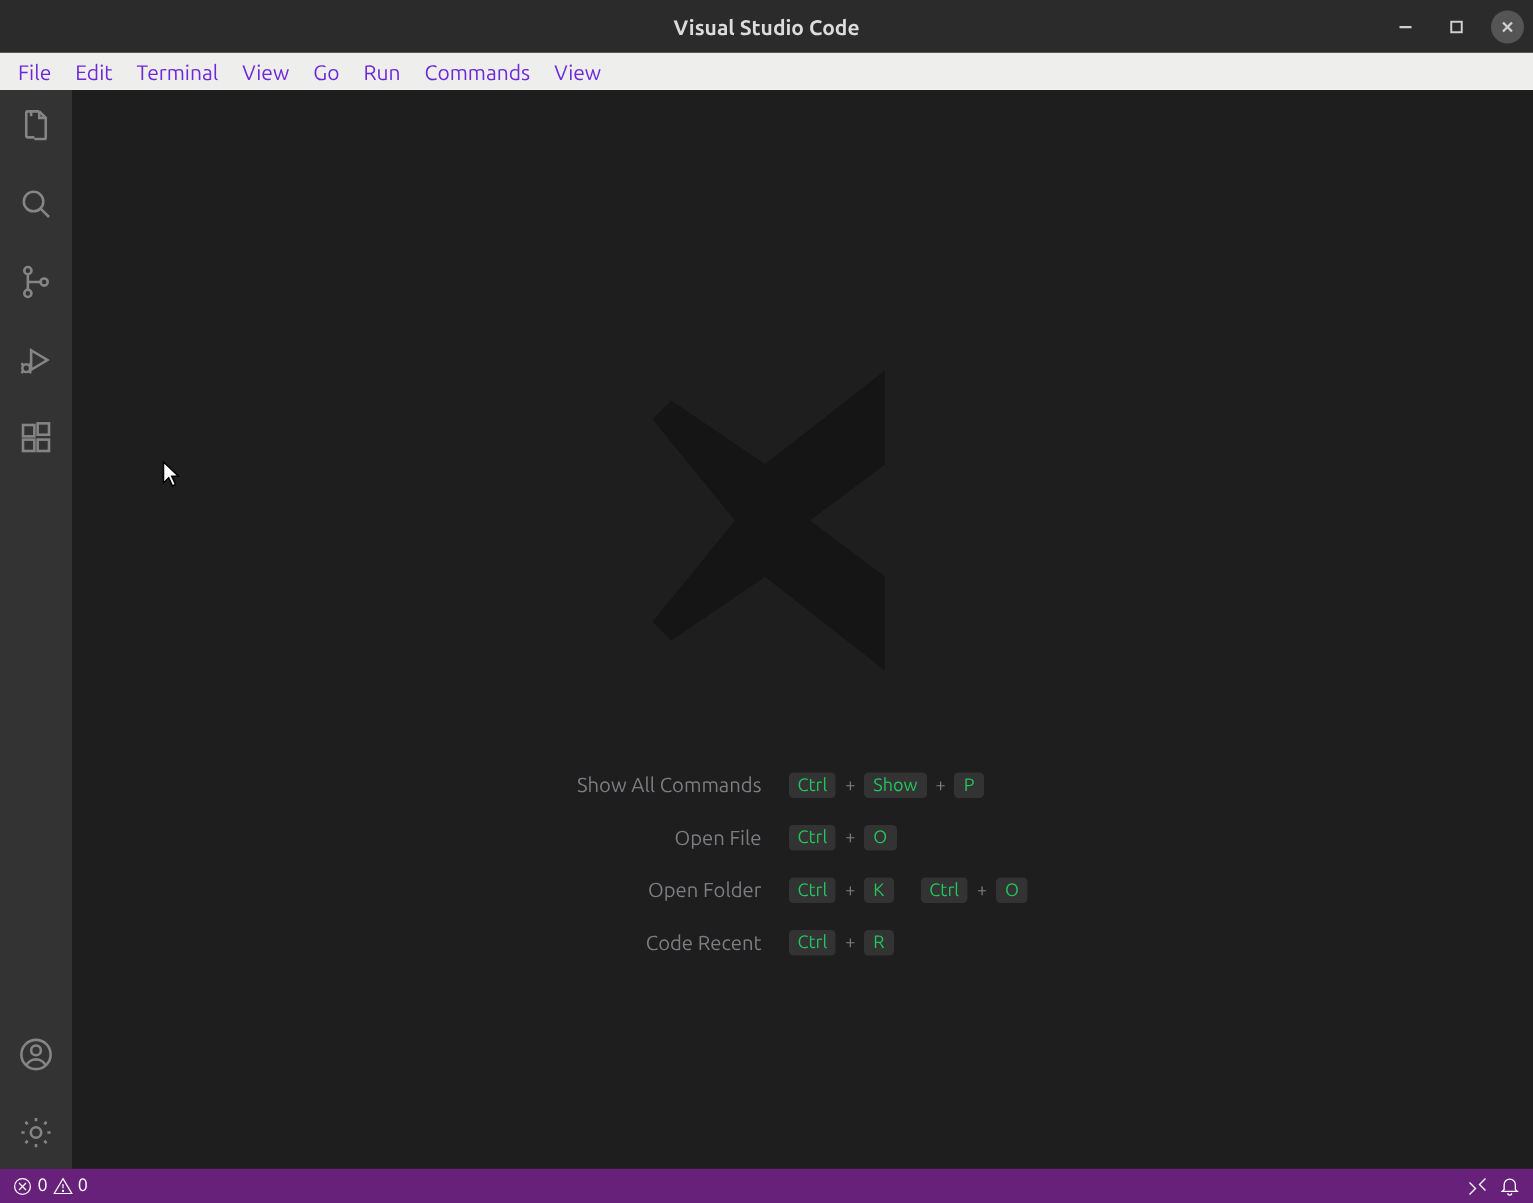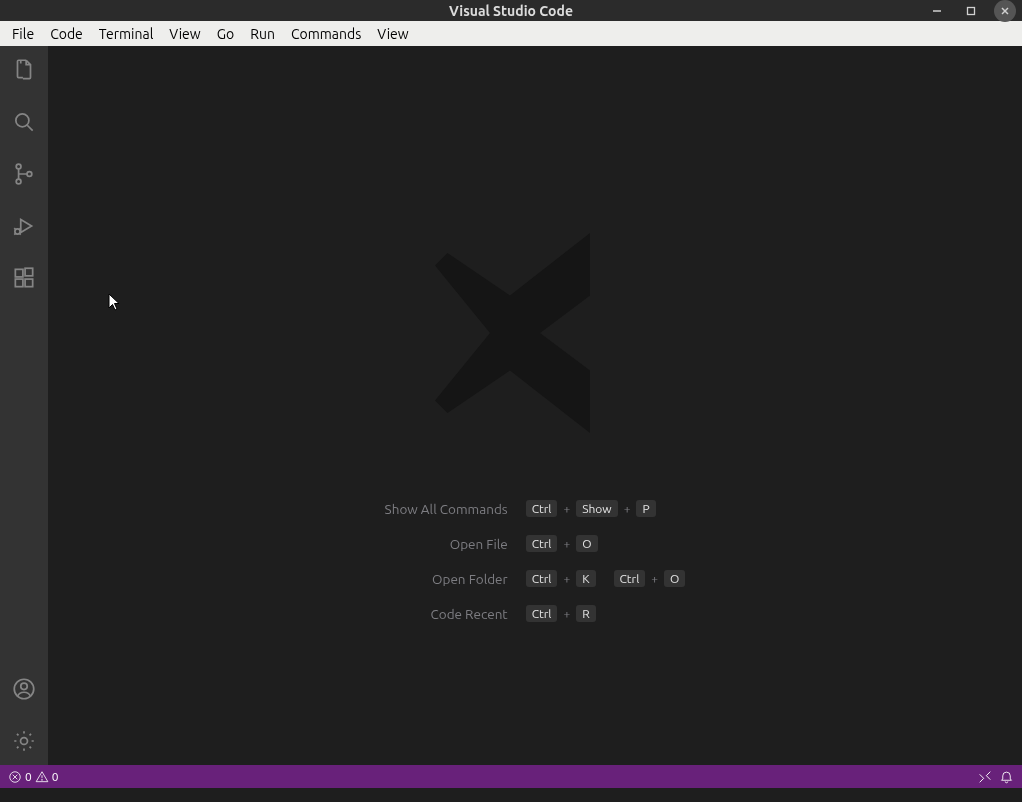--- a/index.html
+++ b/index.html
@@ -8,21 +8,21 @@
     background: #1e1e1e;
     width: 1022px;
     height: 802px;
     overflow: hidden;
     color: #cccccc;
     font-size: 13px;
     user-select: none;
   }
   
   .titlebar {
-    height: 21px;
+    height: 35px;
     background: #2b2b2b;
     display: flex;
     align-items: center;
     justify-content: center;
     position: relative;
   }
   .titlebar-title {
     color: #dcdcdc;
     font-size: 14px;
     font-weight: bold;
@@ -50,21 +50,21 @@
   
   .menubar {
     height: 25px;
     background: #eeeeec;
     display: flex;
     align-items: center;
     padding: 0 4px;
   }
   .menu-item {
     padding: 3px 8px;
-    color: #000000;
+    color: #6d28d9;
     font-size: 14px;
     cursor: default;
   }
   
   .main {
     display: flex;
     height: calc(802px - 35px - 25px - 23px);
   }
   .activitybar {
     width: 48px;
@@ -120,21 +120,21 @@
     font-size: 13.5px;
   }
   .shortcut-keys {
     display: flex;
     align-items: center;
     gap: 6px;
     color: #7d7d82;
   }
   .key {
     background: #333333;
-    color: #e5e5e5;
+    color: #22c55e;
     padding: 2px 6px;
     border-radius: 3px;
     font-size: 12px;
   }
   .plus { color: #7d7d82; font-size: 12px; }
   
   .statusbar {
     height: 23px;
     background: #68217a;
     display: flex;
@@ -182,21 +182,21 @@
       <svg width="10" height="10" viewBox="0 0 10 10">
           <line x1="2" y1="2" x2="8" y2="8" stroke-width="1.5"></line>
           <line x1="8" y1="2" x2="2" y2="8" stroke-width="1.5"></line>
         </svg>
     </div>
   </div>
 </div>
 
 <div class="menubar">
   <div class="menu-item">File</div>
-  <div class="menu-item">Code</div>
+  <div class="menu-item">Edit</div>
   <div class="menu-item">Terminal</div>
   <div class="menu-item">View</div>
   <div class="menu-item">Go</div>
   <div class="menu-item">Run</div>
   <div class="menu-item">Commands</div>
   <div class="menu-item">View</div>
 </div>
 
 <div class="main">
   <div class="activitybar">

